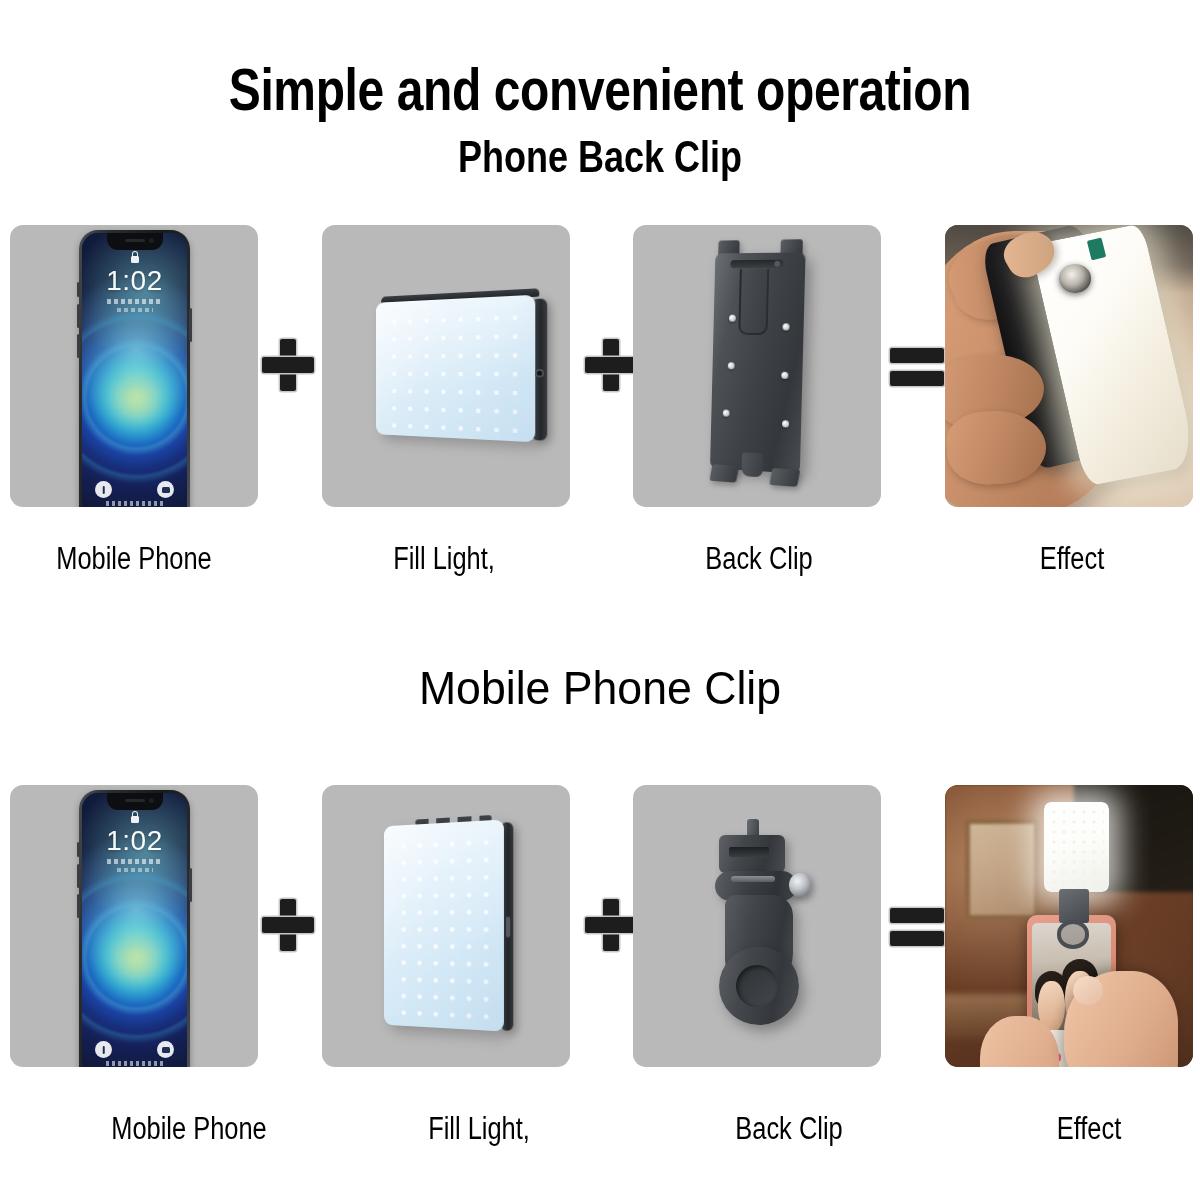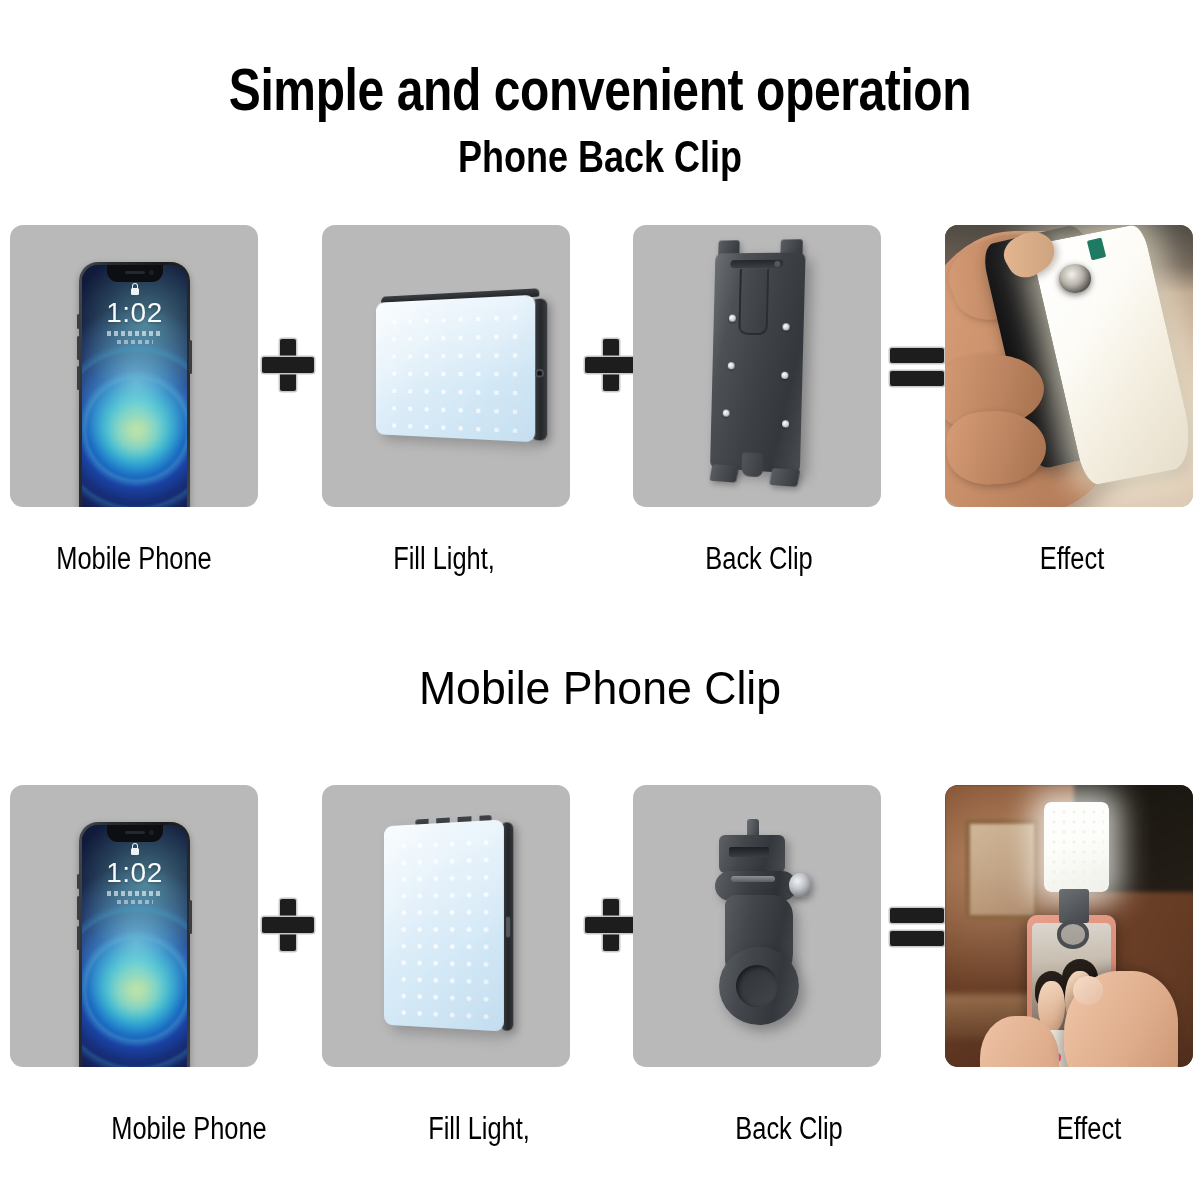--- a/index.html
+++ b/index.html
@@ -89,21 +89,21 @@
     font-size: 31px;
     font-weight: 400;
     transform: scaleX(0.82);
     white-space: nowrap;
     text-align: center;
   }
 
   
   .phone {
     position: absolute;
-    left: 69px; top: 37px;
+    left: 69px; top: 5px;
     width: 111px; height: 299px;
     background: linear-gradient(100deg,#4a4e52 0%,#2b2e31 18%,#17191b 50%,#2e3235 85%,#55595d 100%);
     border-radius: 19px;
     box-shadow: 0 3px 7px rgba(0,0,0,.30);
     padding: 3px;
     box-sizing: border-box;
   }
   .phone .btn-side {
     position: absolute;
     background: #3a3e42;

